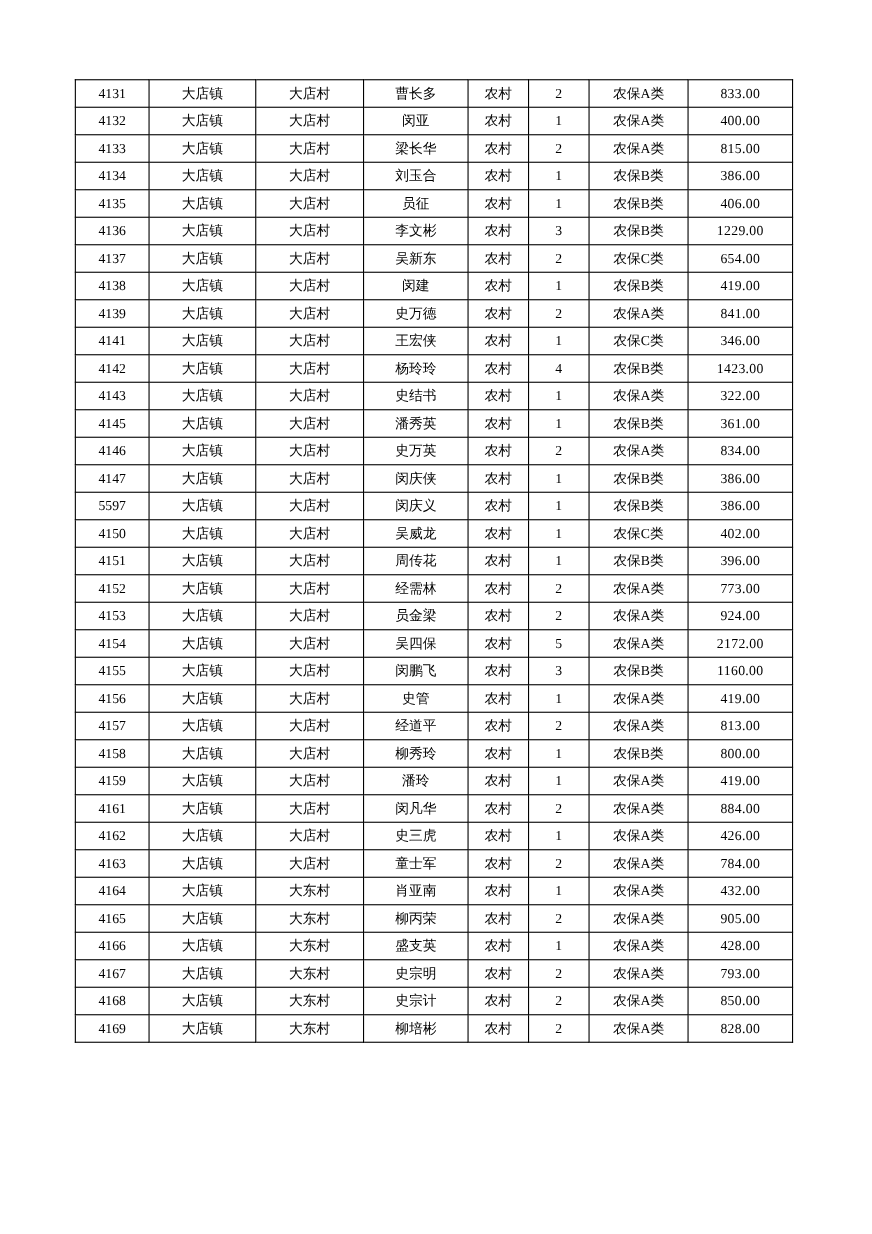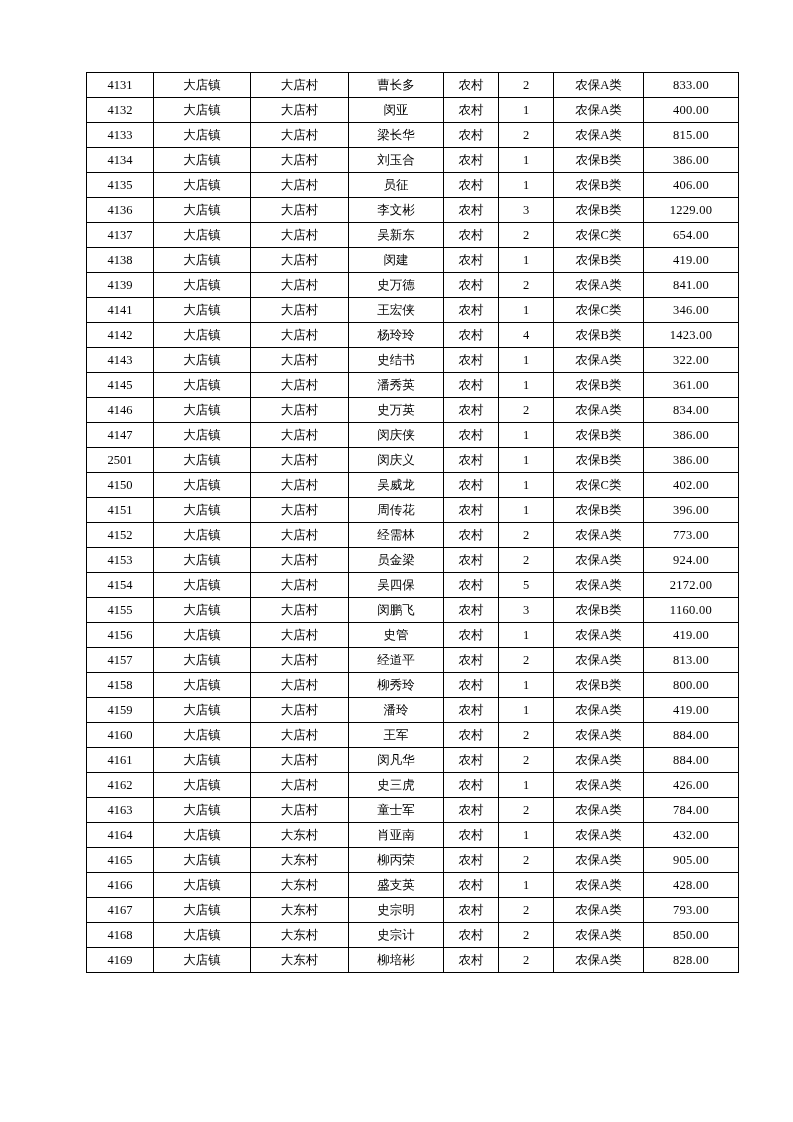--- a/index.html
+++ b/index.html
@@ -21,21 +21,20 @@
     height: 1122px;
     background: #ffffff;
   }
   table.records {
     position: absolute;
     left: 68px;
     top: 72px;
     width: 652px;
     border-collapse: collapse;
     table-layout: fixed;
-    margin-left: 18px;
   }
   table.records td {
     border: 1px solid #000000;
     height: 24px;
     padding: 0 2px;
     font-size: 12.5px;
     text-align: center;
     vertical-align: middle;
     white-space: nowrap;
     overflow: hidden;
@@ -214,21 +213,21 @@
           <td class="cell-id">4147</td>
           <td class="cell-town">大店镇</td>
           <td class="cell-village">大店村</td>
           <td class="cell-name">闵庆侠</td>
           <td class="cell-type">农村</td>
           <td class="cell-count">1</td>
           <td class="cell-category">农保B类</td>
           <td class="cell-amount">386.00</td>
         </tr>
         <tr>
-          <td class="cell-id">2501</td>
+          <td class="cell-id">5597</td>
           <td class="cell-town">大店镇</td>
           <td class="cell-village">大店村</td>
           <td class="cell-name">闵庆义</td>
           <td class="cell-type">农村</td>
           <td class="cell-count">1</td>
           <td class="cell-category">农保B类</td>
           <td class="cell-amount">386.00</td>
         </tr>
         <tr>
           <td class="cell-id">4150</td>
@@ -322,30 +321,20 @@
         </tr>
         <tr>
           <td class="cell-id">4159</td>
           <td class="cell-town">大店镇</td>
           <td class="cell-village">大店村</td>
           <td class="cell-name">潘玲</td>
           <td class="cell-type">农村</td>
           <td class="cell-count">1</td>
           <td class="cell-category">农保A类</td>
           <td class="cell-amount">419.00</td>
-        </tr>
-        <tr>
-          <td class="cell-id">4160</td>
-          <td class="cell-town">大店镇</td>
-          <td class="cell-village">大店村</td>
-          <td class="cell-name">王军</td>
-          <td class="cell-type">农村</td>
-          <td class="cell-count">2</td>
-          <td class="cell-category">农保A类</td>
-          <td class="cell-amount">884.00</td>
         </tr>
         <tr>
           <td class="cell-id">4161</td>
           <td class="cell-town">大店镇</td>
           <td class="cell-village">大店村</td>
           <td class="cell-name">闵凡华</td>
           <td class="cell-type">农村</td>
           <td class="cell-count">2</td>
           <td class="cell-category">农保A类</td>
           <td class="cell-amount">884.00</td>

